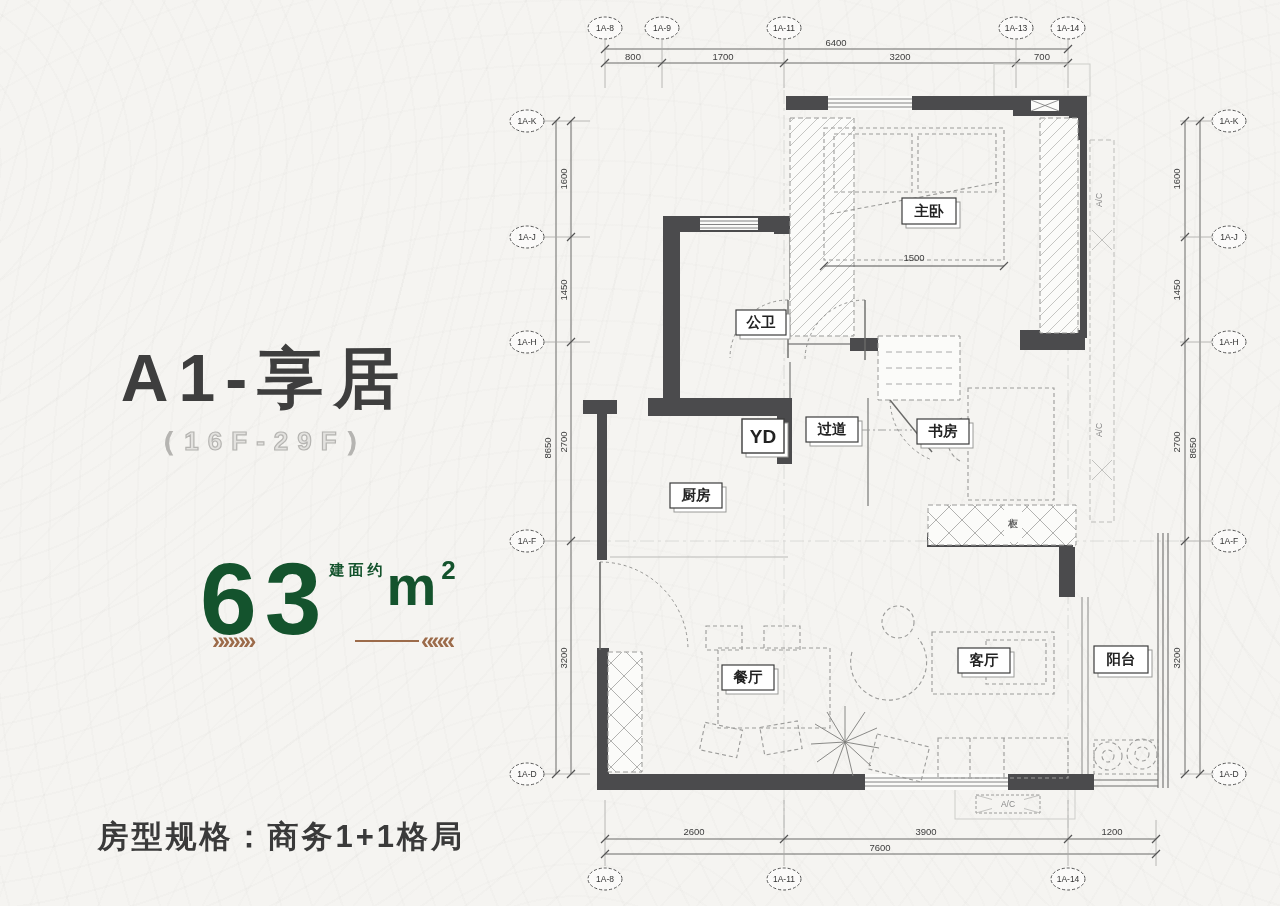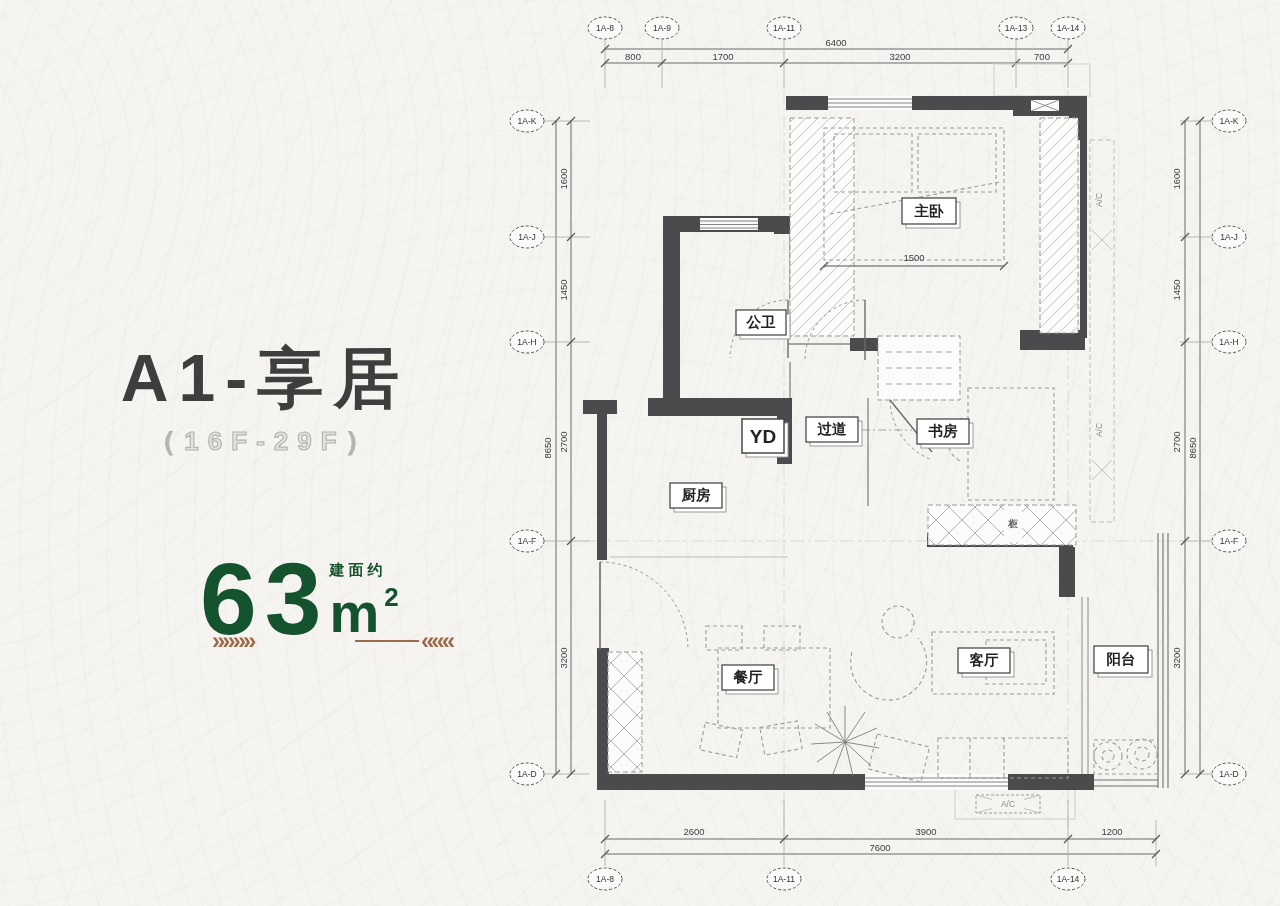--- a/index.html
+++ b/index.html
@@ -22,21 +22,21 @@
   }
   .floors{
     position:absolute;left:60px;top:408px;width:410px;text-align:center;
     font-size:26px;font-weight:700;letter-spacing:9px;white-space:nowrap;
     color:#e3e2df;-webkit-text-stroke:1.2px #b5b4b1;
   }
   .area-row{
     position:absolute;left:200px;top:537px;display:flex;align-items:flex-start;color:#14532d;justify-content:center;
   }
   .area-num{font-size:102px;font-weight:700;line-height:0.92;letter-spacing:8px;}
-  .area-unit{display:flex;flex-direction:column;margin-left:0px;padding-top:8px;gap:8px;}
+  .area-unit{display:flex;margin-left:0px;padding-top:8px;}
   .area-prefix{font-size:15px;font-weight:700;letter-spacing:4px;}
   .m-row{display:flex;align-items:flex-start;line-height:1;}
   .area-m{font-size:56px;font-weight:700;line-height:0.9;}
   .area-sup{font-size:26px;font-weight:700;margin-left:5px;margin-top:-4px;}
   .arrows{
     position:absolute;left:212px;top:613px;width:240px;display:flex;
     justify-content:space-between;align-items:center;color:#9c6b4a;
   }
   .arr-l{font-size:24px;font-weight:700;letter-spacing:-3px;line-height:1;}
   .arr-r{display:flex;align-items:center;font-size:24px;font-weight:700;letter-spacing:-3px;line-height:1;}
@@ -70,20 +70,21 @@
         <span class="area-m">m</span>
         <span class="area-sup">2</span>
       </span>
     </span>
   </div>
   <div class="arrows">
     <span class="arr-l">»»»»</span>
     <span class="arr-r">«««</span>
   </div>
   <div class="spec">
+    <div class="spec-l1">房型规格：商务1+1格局</div>
   </div>
 </div>
 
 <svg width="1280" height="906" viewBox="0 0 1280 906">
   <defs>
     <pattern id="xh" width="26" height="26" patternUnits="userSpaceOnUse">
       <path d="M0 0L26 26M26 0L0 26" stroke="#b2b2b0" stroke-width="1" fill="none"></path>
     </pattern>
     <pattern id="dg" width="12" height="12" patternUnits="userSpaceOnUse">
       <path d="M0 12L12 0" stroke="#c6c6c3" stroke-width="1"></path>

